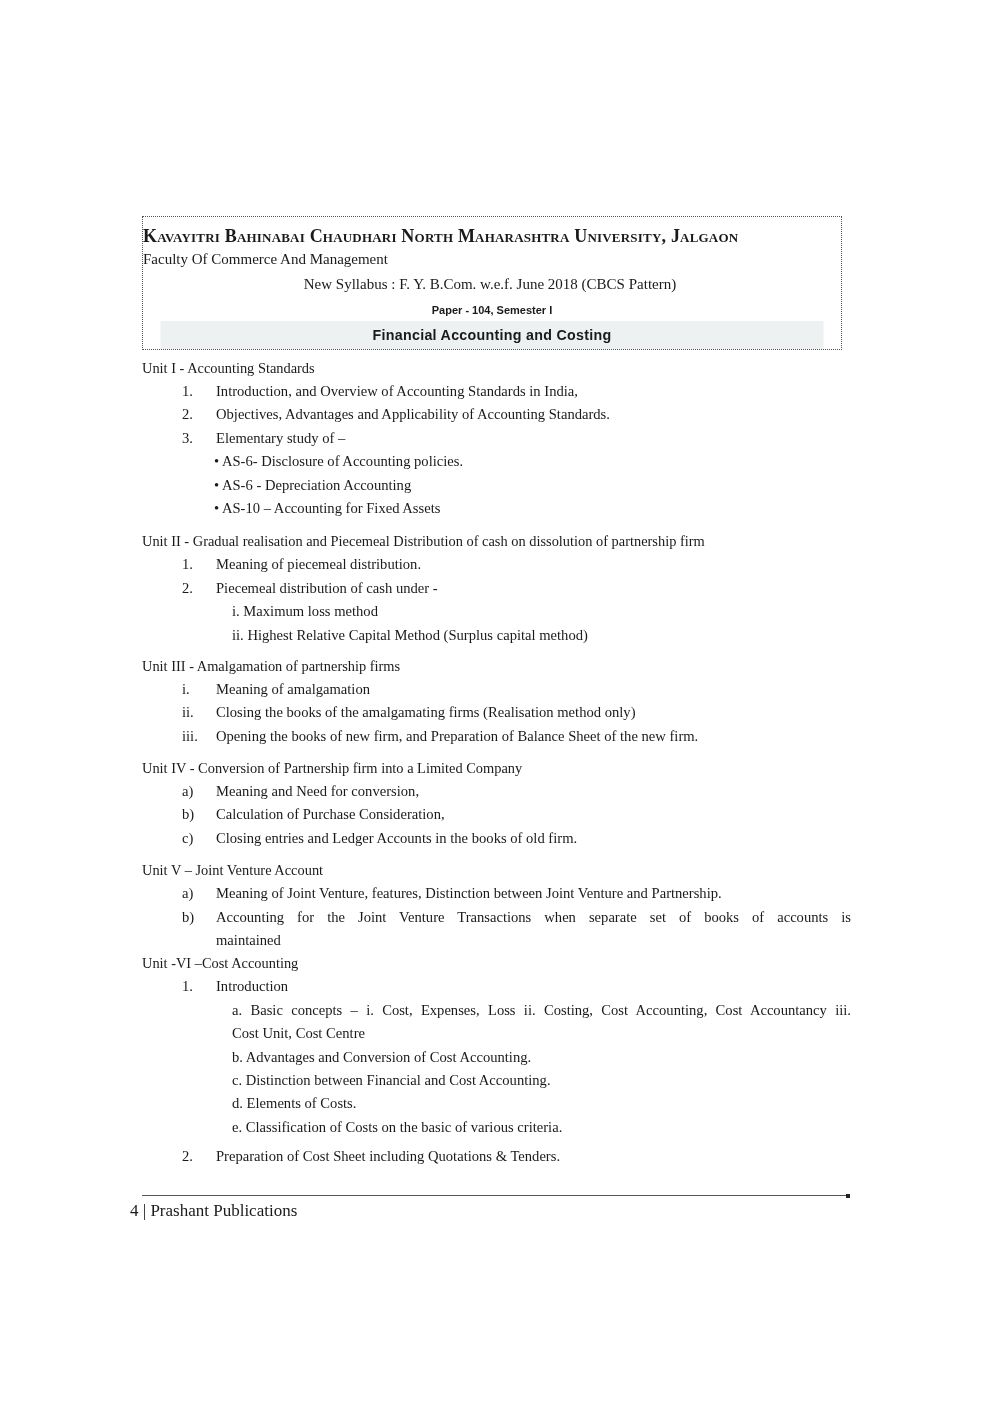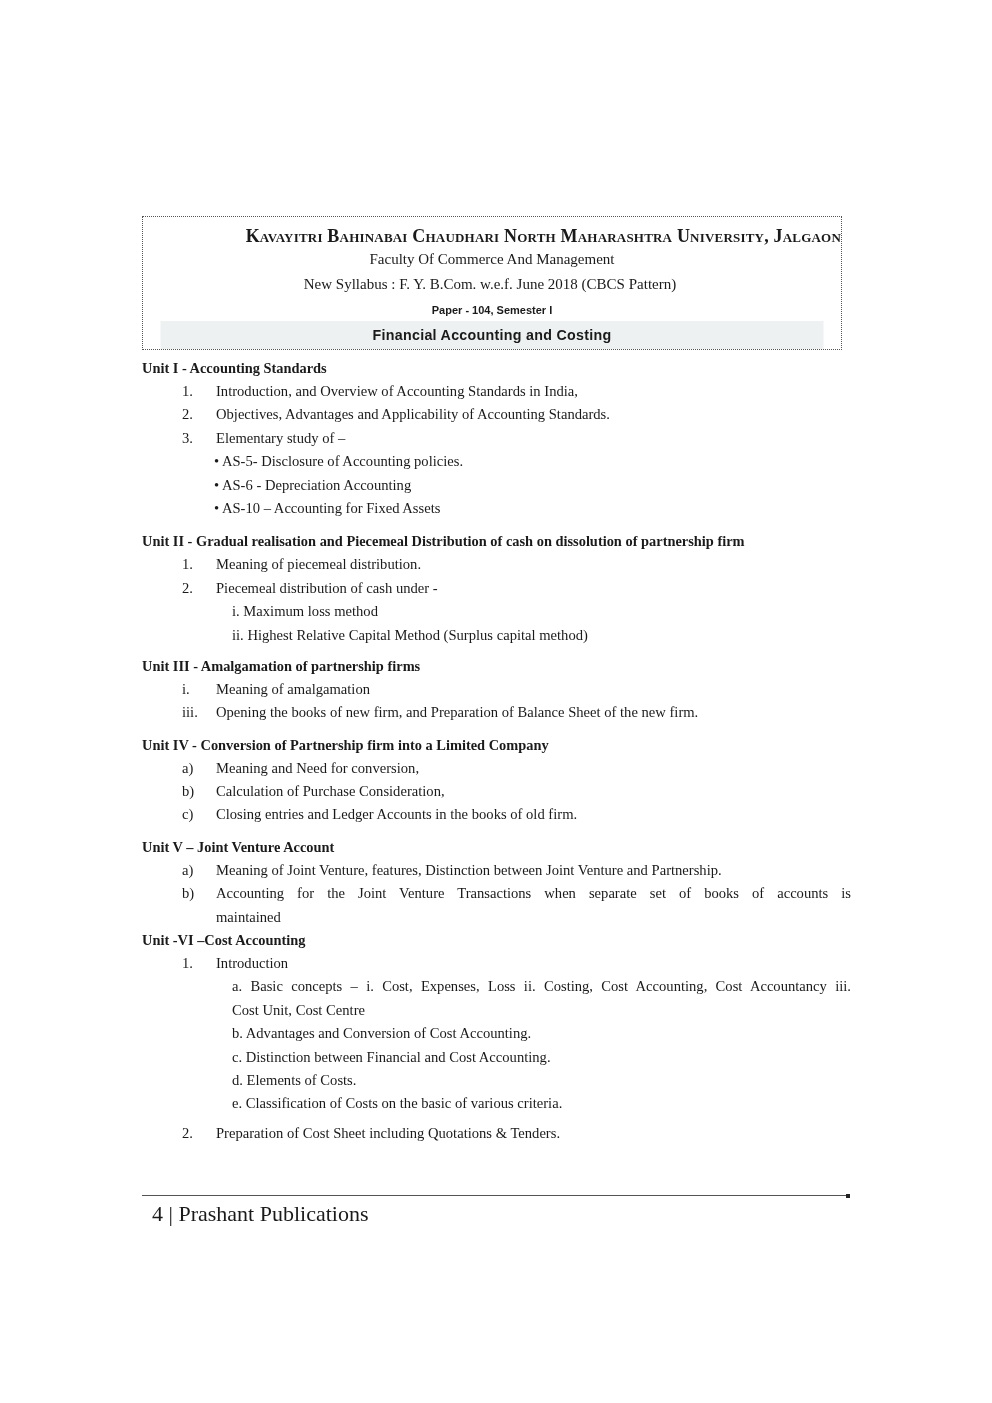--- a/index.html
+++ b/index.html
@@ -2,43 +2,43 @@
 <html><head>
 <meta charset="utf-8">
 <style>
   html, body { margin: 0; padding: 0; background: #ffffff; }
   body { width: 992px; height: 1403px; position: relative; font-family: "Liberation Serif", serif; color: #1a1a1a; }
   .header-box {
     position: absolute; left: 142px; top: 216px; width: 700px; height: 134px;
     border: 1px dotted #555; box-sizing: border-box;
   }
   .uni-title {
-    position: absolute; left: 0; right: 0; top: 9px; text-align: right;
+    position: absolute; left: 0; right: 0; top: 9px; text-align: left;
     font-size: 18px; font-weight: bold; font-variant: small-caps; letter-spacing: 0.2px;
   }
-  .faculty { position: absolute; left: 0; right: 0; top: 34px; text-align: center; font-size: 15px; }
+  .faculty { position: absolute; left: 0; right: 0; top: 34px; text-align: left; font-size: 15px; }
   .syllabus { position: absolute; left: 0; right: 4px; top: 59px; text-align: center; font-size: 15px; }
   .paper { position: absolute; left: 0; right: 0; top: 87px; text-align: center; font-size: 11px; font-weight: bold; font-family: "Liberation Sans", sans-serif; }
   .subject-band {
     position: absolute; left: 0; right: 0; top: 104px; height: 28px; background: #eef1f1;
     text-align: center; font-family: "Liberation Sans", sans-serif; font-weight: bold; font-size: 15px;
     line-height: 28px; letter-spacing: 0.3px; transform: scaleX(0.95);
   }
   .content { position: absolute; left: 142px; top: 357px; width: 709px; font-size: 14.6px; }
-  .unit-head { font-weight: bold; font-size: 14.4px; height: 23px; line-height: 22px; }
+  .unit-head { font-weight: normal; font-size: 14.4px; height: 23px; line-height: 22px; }
   .row { position: relative; height: 23.4px; line-height: 23px; }
   .num { position: absolute; left: 40px; width: 30px; }
   .txt { position: absolute; left: 74px; right: 0; }
   .sub { position: absolute; left: 90px; right: 0; }
   .sub.bul { left: 72px; }
   .justify { text-align: justify; text-align-last: justify; }
   .gap { height: 10px; }
   .footer-line { position: absolute; left: 142px; top: 1195px; width: 704px; height: 1px; background: #555; }
   .footer-dot { position: absolute; left: 846px; top: 1194px; width: 4px; height: 4px; background: #222; }
-  .footer-text { position: absolute; left: 152px; top: 1201px; font-size: 22px; }
+  .footer-text { position: absolute; left: 130px; top: 1201px; font-size: 17px; }
 </style>
 </head>
 <body>
 
 <div class="header-box">
   <div class="uni-title">Kavayitri Bahinabai Chaudhari North Maharashtra University, Jalgaon</div>
   <div class="faculty">Faculty Of Commerce And Management</div>
   <div class="syllabus">New Syllabus : F. Y. B.Com.  w.e.f. June 2018 (CBCS Pattern)</div>
   <div class="paper">Paper - 104,  Semester I</div>
   <div class="subject-band">Financial Accounting and Costing</div>
@@ -53,21 +53,21 @@
     </div>
   <div class="row">
       <span class="num">2.</span>
       <span class="txt">Objectives, Advantages and Applicability of Accounting Standards.</span>
     </div>
   <div class="row">
       <span class="num">3.</span>
       <span class="txt">Elementary study of –</span>
     </div>
   <div class="row">
-      <span class="sub bul">• AS-5- Disclosure of Accounting policies.</span>
+      <span class="sub bul">• AS-6- Disclosure of Accounting policies.</span>
     </div>
   <div class="row">
       <span class="sub bul">• AS-6 - Depreciation Accounting</span>
     </div>
   <div class="row">
       <span class="sub bul">• AS-10 – Accounting for Fixed Assets</span>
     </div>
   <div class="gap"></div>
 
   <div class="unit-head">Unit II - Gradual realisation and Piecemeal Distribution of cash on dissolution of partnership firm</div>
@@ -84,20 +84,24 @@
     </div>
   <div class="row">
       <span class="sub">ii. Highest Relative Capital Method (Surplus capital method)</span>
     </div>
   <div class="gap" style="height:8px"></div>
 
   <div class="unit-head">Unit III - Amalgamation of partnership firms</div>
   <div class="row">
       <span class="num">i.</span>
       <span class="txt">Meaning of amalgamation</span>
+    </div>
+  <div class="row">
+      <span class="num">ii.</span>
+      <span class="txt">Closing the books of the amalgamating firms (Realisation method only)</span>
     </div>
   <div class="row">
       <span class="num">iii.</span>
       <span class="txt">Opening the books of new firm, and Preparation of Balance Sheet of the new firm.</span>
     </div>
   <div class="gap" style="height:9px"></div>
 
   <div class="unit-head">Unit IV - Conversion of Partnership firm into a Limited Company</div>
   <div class="row">
       <span class="num">a)</span>

